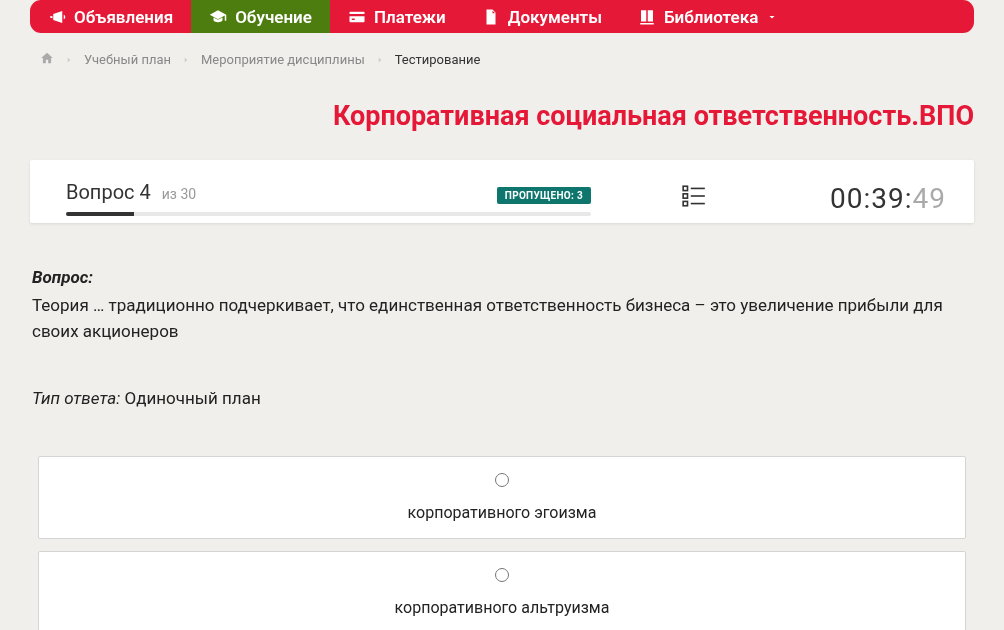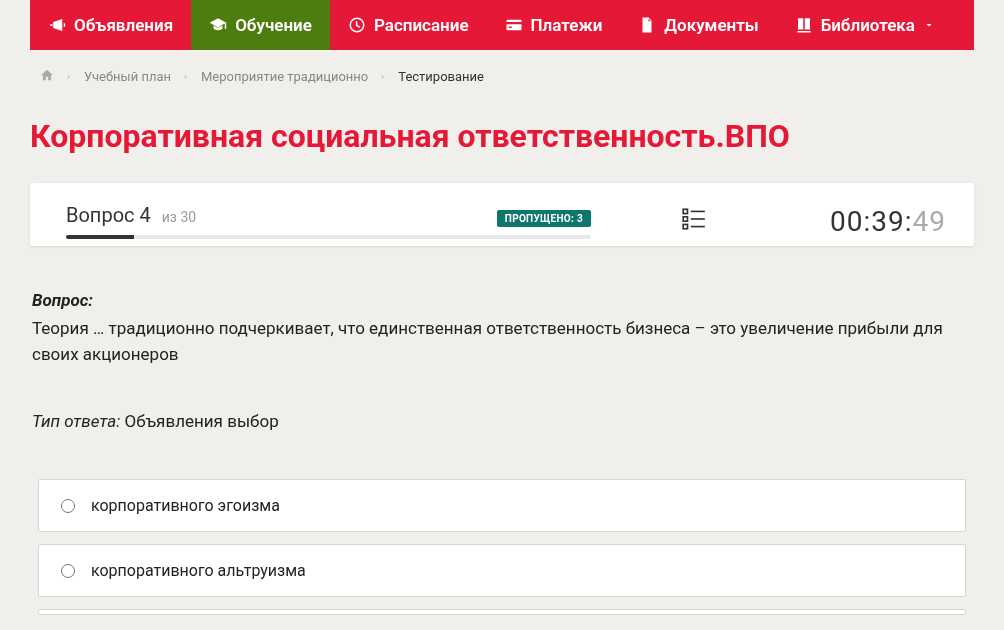--- a/index.html
+++ b/index.html
@@ -16,22 +16,23 @@
     }
     .content-wrapper {
       padding: 0 30px;
       min-width: 970px;
     }
     
     .navbar {
       background: #e51937;
       display: flex;
       align-items: stretch;
-      height: 50px;
+      height: 33px;
       margin: 0 0 10px 0;
+      border-radius: 11px;
     }
     .nav-item {
       display: flex;
       align-items: center;
       gap: 8px;
       padding: 0 18px;
       color: #fff;
       font-size: 17px;
       font-weight: 600;
       cursor: pointer;
@@ -82,23 +83,23 @@
       height: 10px;
       fill: #ccc;
     }
     .home-icon svg {
       width: 14px;
       height: 14px;
       fill: #aaa;
     }
     
     .page-title {
-      text-align: left;
+      text-align: right;
       color: #e51937;
-      font-size: 32px;
+      font-size: 27px;
       font-weight: 700;
       margin: 18px 0 28px 0;
     }
     
     .quiz-header {
       background: #fff;
       box-shadow: 0 1px 3px rgba(0,0,0,0.1);
       border-radius: 2px;
       display: flex;
       align-items: center;
@@ -200,20 +201,21 @@
     .option {
       background: #fff;
       border: 1px solid #d5d5d5;
       border-radius: 2px;
       padding: 16px 22px;
       margin-bottom: 12px;
       display: flex;
       align-items: center;
       gap: 16px;
       cursor: pointer;
+      flex-direction: column;
     }
     .option input[type="radio"] {
       width: 14px;
       height: 14px;
       cursor: pointer;
     }
     .option-text {
       font-size: 16px;
       color: #222;
     }
@@ -250,28 +252,20 @@
       </span>
       <span>Объявления</span>
     </div>
     <div class="nav-item active">
       <span class="nav-icon">
         <svg viewBox="0 0 24 24">
             <path d="M12 3L1 9l11 6 9-4.9V17h2V9L12 3zm-6 9.5V16c0 1.7 2.7 3 6 3s6-1.3 6-3v-3.5l-6 3.3-6-3.3z"></path>
           </svg>
       </span>
       <span>Обучение</span>
-    </div>
-    <div class="nav-item">
-      <span class="nav-icon">
-        <svg viewBox="0 0 24 24">
-            <path d="M12 2a10 10 0 100 20 10 10 0 000-20zm0 18a8 8 0 110-16 8 8 0 010 16zm.5-13h-2v6l5 3 1-1.7-4-2.4V7z"></path>
-          </svg>
-      </span>
-      <span>Расписание</span>
     </div>
     <div class="nav-item">
       <span class="nav-icon">
         <svg viewBox="0 0 24 24">
             <path d="M3 5h18a1 1 0 011 1v2H2V6a1 1 0 011-1zm-1 6h20v7a1 1 0 01-1 1H3a1 1 0 01-1-1v-7zm3 3v2h4v-2H5z"></path>
           </svg>
       </span>
       <span>Платежи</span>
     </div>
     <div class="nav-item">
@@ -307,21 +301,21 @@
       <svg viewBox="0 0 24 24">
           <path d="M9 6l6 6-6 6z"></path>
         </svg>
     </span>
     <a>Учебный план</a>
     <span class="breadcrumb-sep">
       <svg viewBox="0 0 24 24">
           <path d="M9 6l6 6-6 6z"></path>
         </svg>
     </span>
-    <a>Мероприятие традиционно</a>
+    <a>Мероприятие дисциплины</a>
     <span class="breadcrumb-sep">
       <svg viewBox="0 0 24 24">
           <path d="M9 6l6 6-6 6z"></path>
         </svg>
     </span>
     <span class="current">Тестирование</span>
   </div>
 
   <h1 class="page-title">Корпоративная социальная ответственность.ВПО</h1>
 
@@ -355,21 +349,21 @@
     <div class="timer">
       <span>00</span>:<span>39</span>:<span class="seconds">49</span>
     </div>
   </div>
 
   <div class="question-body">
     <div class="question-label">Вопрос:</div>
     <div class="question-text">Теория … традиционно подчеркивает, что единственная ответственность бизнеса – это увеличение прибыли для своих акционеров</div>
     <div class="answer-type-row">
       <span class="answer-type-label">Тип ответа:</span>
-      <span>Объявления выбор</span>
+      <span>Одиночный план</span>
     </div>
   </div>
 
   <div class="options">
     <label class="option">
       <input type="radio" name="answer" style="">
       <span class="option-text">корпоративного эгоизма</span>
     </label>
     <label class="option">
       <input type="radio" name="answer" style="">

